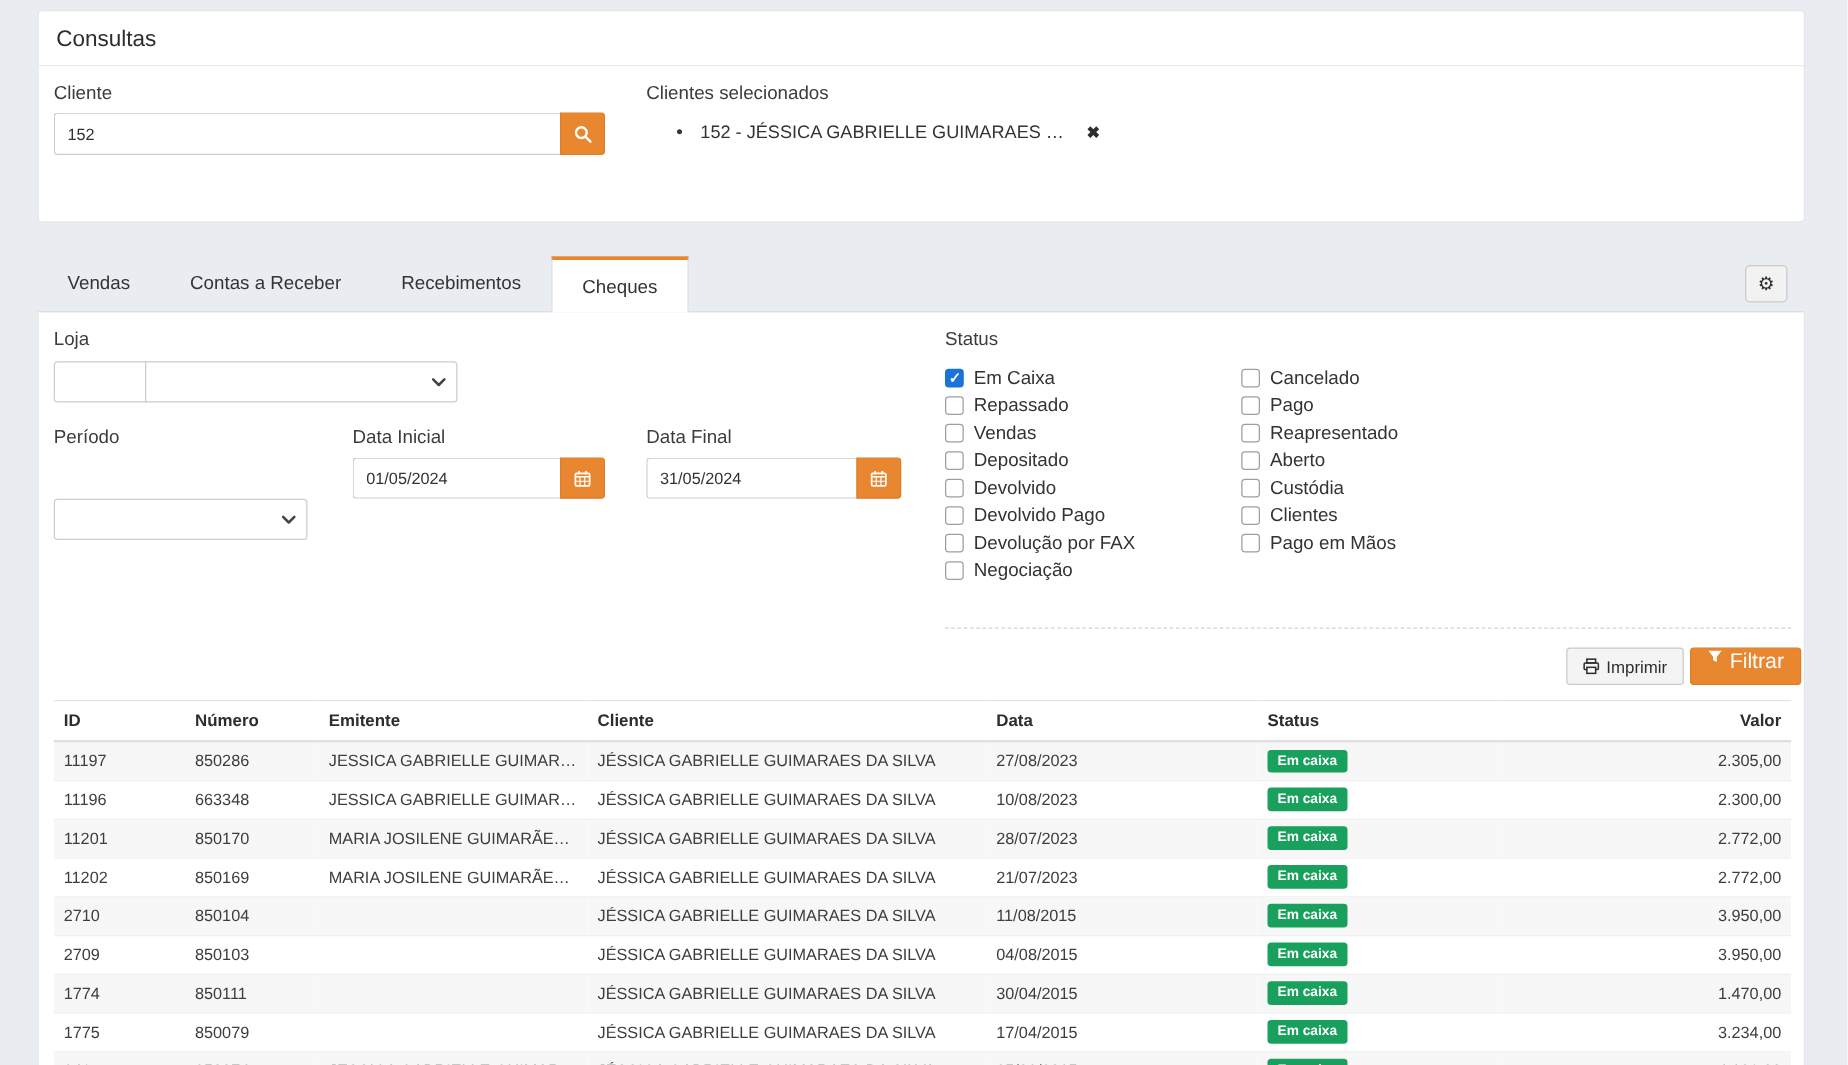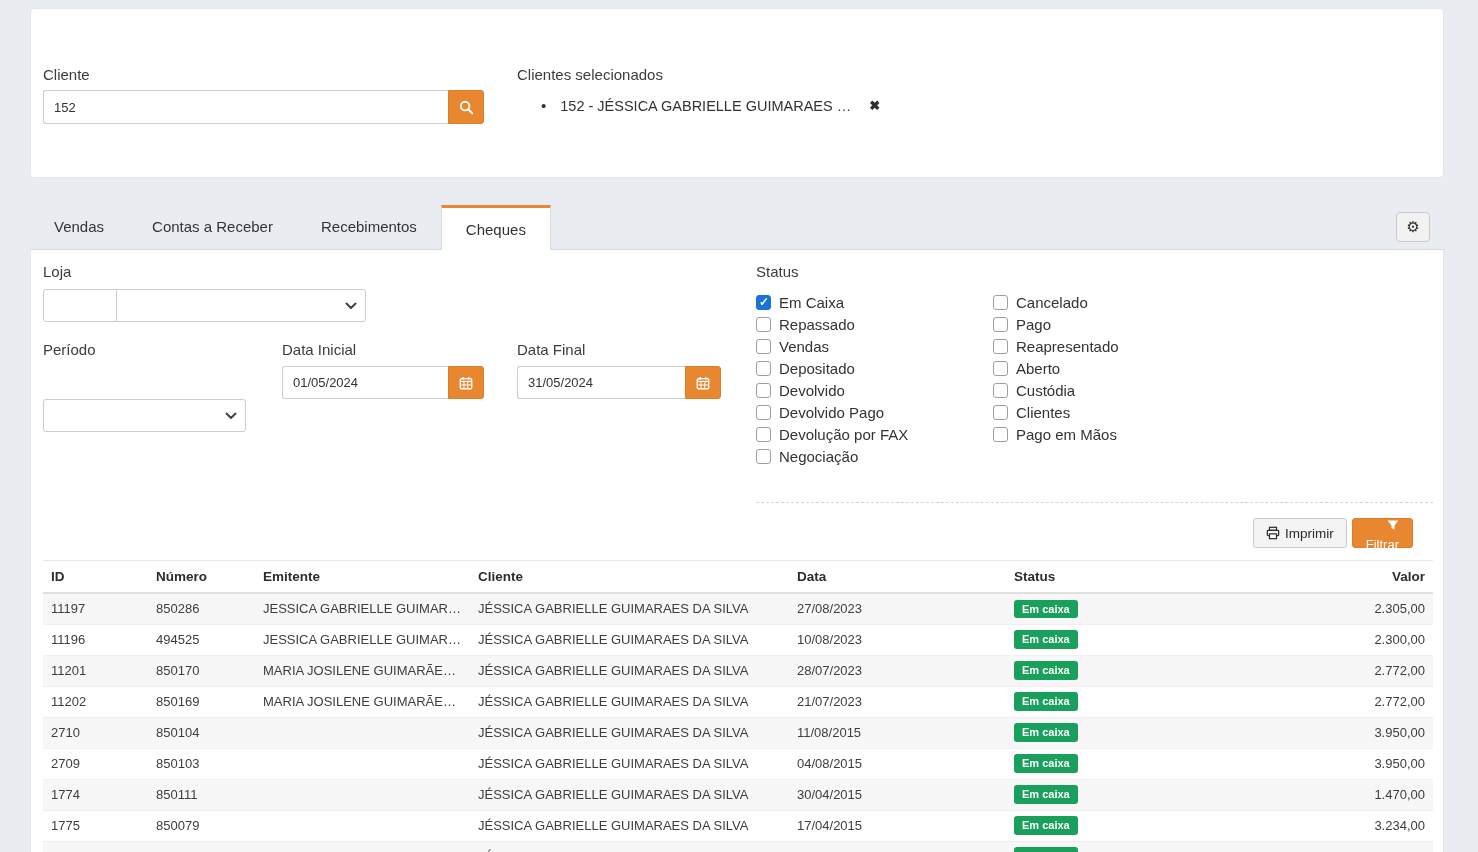--- a/index.html
+++ b/index.html
@@ -99,22 +99,22 @@
 
   .dashed-sep { border-top:1px dashed #d4d4d4; height:0; }
 
   .btn-imprimir {
     height:30px; padding:12px 12px; background:#f4f4f4; border:1px solid #c9c9c9;
     border-radius:3px; font-size:13.5px; color:#2d2d2d; display:flex;
     align-items:center; gap:5px; cursor:pointer; font-family:"Liberation Sans", sans-serif;
   }
   .btn-filtrar {
     height:30px; padding:0 13px; background:#e8872f; border:1px solid #dd7f27;
-    border-radius:3px; font-size:13px; color:#fff; display:flex;
-    align-items:flex-end; gap:6px; cursor:pointer; font-family:"Liberation Sans", sans-serif;flex-direction:column;
+    border-radius:3px; font-size:17px; color:#fff; display:flex;
+    align-items:flex-start; gap:6px; cursor:pointer; font-family:"Liberation Sans", sans-serif;
   }
 
   
   table.grid { border-collapse:collapse; table-layout:fixed; width:1390px; border-top:1px solid #e6e6e6; }
   table.grid th {
     font-size:13.5px; font-weight:bold; color:#2d2d2d; text-align:left;
     padding:8px 8px; border-bottom:2px solid #e0e0e0; background:#fff;margin-left:48px;
   }
   table.grid td {
     font-size:13px; color:#3d3d3d; padding:0 8px; height:31px;
@@ -125,20 +125,21 @@
   .badge {
     display:inline-block; background:#18a05c; color:#fff; font-size:11px;
     font-weight:bold; padding:3px 8px; border-radius:3px; line-height:1.1;
   }
   .icon-svg { display:block; }
 </style>
 </head>
 <body>
 
 <div class="card-top">
+  <div class="card-top-header">Consultas</div>
 
   <div class="field-label lbl-cliente">Cliente</div>
   <div class="client-group">
     <input class="client-input" value="152" style="">
     <div class="btn-search">
       <span>
         <svg class="icon-svg" width="15" height="15" viewBox="0 0 16 16">
           <circle cx="6.5" cy="6.5" r="4.6" fill="none" stroke="#fff" stroke-width="2"></circle>
           <line x1="10.2" y1="10.2" x2="14.2" y2="14.2" stroke="#fff" stroke-width="2" stroke-linecap="round"></line>
         </svg>
@@ -340,21 +341,21 @@
           <td>11197</td>
           <td>850286</td>
           <td>JESSICA GABRIELLE GUIMARAES D…</td>
           <td>JÉSSICA GABRIELLE GUIMARAES DA SILVA</td>
           <td>27/08/2023</td>
           <td><span class="badge">Em caixa</span></td>
           <td class="col-right">2.305,00</td>
         </tr>
         <tr class="even">
           <td>11196</td>
-          <td>494525</td>
+          <td>663348</td>
           <td>JESSICA GABRIELLE GUIMARAES D…</td>
           <td>JÉSSICA GABRIELLE GUIMARAES DA SILVA</td>
           <td>10/08/2023</td>
           <td><span class="badge">Em caixa</span></td>
           <td class="col-right">2.300,00</td>
         </tr>
         <tr class="odd">
           <td>11201</td>
           <td>850170</td>
           <td>MARIA JOSILENE GUIMARÃES SILVA</td>

